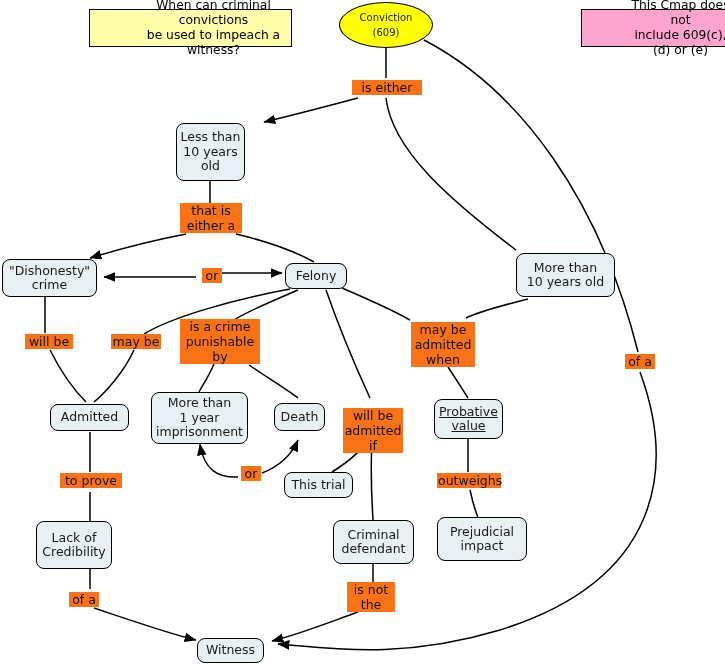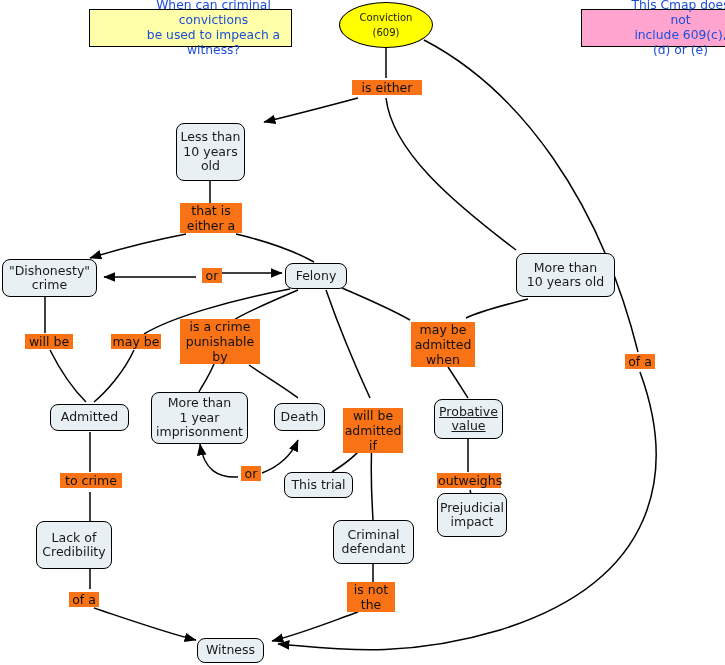--- a/index.html
+++ b/index.html
@@ -49,21 +49,21 @@
   }
   .note {
     position: absolute;
     box-sizing: border-box;
     display: flex;
     align-items: center;
     justify-content: center;
     text-align: center;
     border: 1.6px solid #000000;
     border-radius: 0;
-    color: #1d4ed8;
+    color: #000000;
     font-size: 12.3px;
     line-height: 15px;
     white-space: pre-line;
     z-index: 3;
     padding-left: 46px;
   }
   .note.yellow { background: #ffffaa; }
   .note.pink { background: #ffa3cf; margin-left: 18px; }
   .linklabel {
     position: absolute;
@@ -188,21 +188,21 @@
 
   <div class="node" style="left:434px; top:399px; width:69px; height:40px;text-decoration:underline;">Probative
 value</div>
 
   <div class="node" style="left:36px; top:521px; width:76px; height:48px;">Lack of
 Credibility</div>
 
   <div class="node" style="left:333px; top:520px; width:81px; height:44px;">Criminal
 defendant</div>
 
-  <div class="node" style="left:437px; top:493px; width:70px; height:44px;">Prejudicial
+  <div class="node" style="left:437px; top:517px; width:90px; height:44px;">Prejudicial
 impact</div>
 
   <div class="node" style="left:197px; top:638px; width:67px; height:25px;">Witness</div>
 
   <div class="linklabel" style="left:352px; top:80px; width:68px;">is either</div>
 
   <div class="linklabel" style="left:180px; top:203px; width:60px;">that is
 either a</div>
 
   <div class="linklabel" style="left:202px; top:268px; width:18px;">or</div>
@@ -220,21 +220,21 @@
   <div class="linklabel" style="left:343px; top:408px; width:58px;">will be
 admitted
 if</div>
 
   <div class="linklabel" style="left:411px; top:322px; width:62px;">may be
 admitted
 when</div>
 
   <div class="linklabel" style="left:437px; top:473px; width:62px;">outweighs</div>
 
-  <div class="linklabel" style="left:60px; top:473px; width:60px;">to crime</div>
+  <div class="linklabel" style="left:60px; top:473px; width:60px;">to prove</div>
 
   <div class="linklabel" style="left:69px; top:592px; width:28px;">of a</div>
 
   <div class="linklabel" style="left:347px; top:582px; width:46px;">is not
 the</div>
 
   <div class="linklabel" style="left:625px; top:354px; width:28px;">of a</div>
 
 </div>
 

